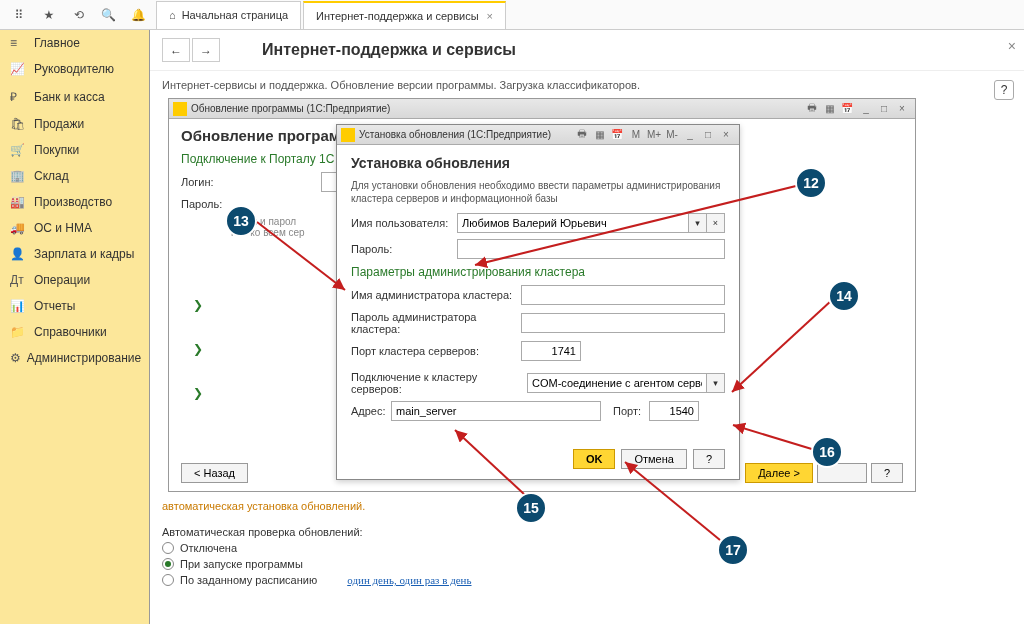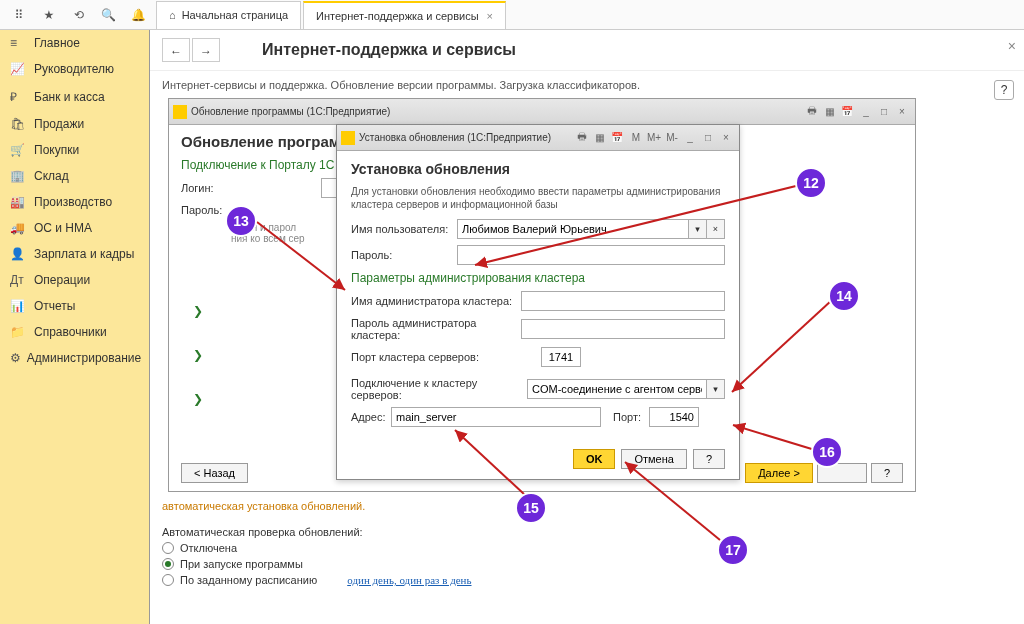--- a/index.html
+++ b/index.html
@@ -19,21 +19,21 @@
 
 .content { flex: 1; position: relative; padding: 0; }
 .content-header { display: flex; align-items: center; padding: 8px 12px; border-bottom: 1px solid #eee; }
 .nav-btn { width: 28px; height: 24px; border: 1px solid #ccc; display: flex; align-items: center; justify-content: center; margin-right: 2px; background: #fff; cursor: pointer; }
 .page-title { font-size: 16px; font-weight: bold; margin-left: 40px; }
 .close-page { position: absolute; right: 8px; top: 8px; color: #888; cursor: pointer; font-size: 14px; }
 .page-desc { padding: 8px 12px; font-size: 11px; color: #555; }
 .help-btn { position: absolute; right: 10px; top: 50px; width: 20px; height: 20px; border: 1px solid #aaa; border-radius: 3px; display: flex; align-items: center; justify-content: center; background: #fff; cursor: pointer; }
 
 .dialog1 { position: absolute; left: 168px; top: 98px; width: 748px; height: 394px; border: 1px solid #999; background: #fff; }
-.dlg-titlebar { height: 26px; background: linear-gradient(#e8e8e8,#d8d8d8); display: flex; align-items: center; padding: 0 4px; font-size: 10px; border-bottom: 1px solid #aaa; }
+.dlg-titlebar { height: 20px; background: linear-gradient(#e8e8e8,#d8d8d8); display: flex; align-items: center; padding: 0 4px; font-size: 10px; border-bottom: 1px solid #aaa; }
 .dlg-titlebar .dlg-ic { width: 14px; height: 14px; background: #ffcc00; margin-right: 4px; }
 .dlg-titlebar .spacer { flex: 1; }
 .dlg-titlebar .tb-icon { width: 16px; height: 14px; margin: 0 1px; display: flex; align-items: center; justify-content: center; font-size: 10px; color: #666; cursor: pointer; }
 .dlg-body { padding: 8px 12px; }
 .dlg-h1 { font-size: 15px; font-weight: bold; margin-bottom: 8px; }
 .green-sub { color: #2a7a2a; font-size: 12px; margin-bottom: 6px; }
 .field-row { display: flex; align-items: center; margin-bottom: 6px; font-size: 11px; }
 .field-row label { width: 140px; }
 .field-row input { border: 1px solid #aaa; height: 20px; padding: 0 4px; font-size: 11px; }
 .dlg-footer { position: absolute; bottom: 8px; left: 12px; right: 12px; display: flex; justify-content: space-between; }
@@ -52,21 +52,21 @@
 .combo-btn { width: 18px; height: 20px; border: 1px solid #aaa; border-left: none; display: flex; align-items: center; justify-content: center; font-size: 9px; background: #f4f4f4; cursor: pointer; }
 .dlg2-footer { position: absolute; bottom: 10px; left: 10px; right: 14px; display: flex; justify-content: flex-end; gap: 6px; }
 
 .below-area { position: absolute; left: 162px; top: 500px; font-size: 11px; }
 .orange-txt { color: #c97a00; }
 .radio-row { display: flex; align-items: center; margin-top: 4px; gap: 6px; }
 .radio { width: 12px; height: 12px; border: 1px solid #888; border-radius: 50%; display: inline-flex; align-items: center; justify-content: center; }
 .radio.checked::after { content: ''; width: 6px; height: 6px; background: #2a7a2a; border-radius: 50%; }
 .link { color: #1a5fb4; text-decoration: underline; cursor: pointer; font-family: Liberation Serif, serif; }
 
-.marker { position: absolute; width: 32px; height: 32px; background: #6d28d9; border-radius: 50%; display: flex; align-items: center; justify-content: center; color: #fff; font-weight: bold; font-size: 14px; z-index: 100; border: 2px solid #fff; }
+.marker { position: absolute; width: 32px; height: 32px; background: #0c4a6e; border-radius: 50%; display: flex; align-items: center; justify-content: center; color: #fff; font-weight: bold; font-size: 14px; z-index: 100; border: 2px solid #fff; }
 svg.arrow { position: absolute; z-index: 90; pointer-events: none; }
 </style>
 </head>
 <body>
 
 <div class="top-toolbar">
   <div class="icon-btn">⠿</div>
   <div class="icon-btn">★</div>
   <div class="icon-btn">⟲</div>
   <div class="icon-btn">🔍</div>
@@ -220,21 +220,21 @@
     <div class="row2">
       <label style="width:170px">Имя администратора кластера:</label>
       <input style="flex: 1 1 0%;" value="">
     </div>
     <div class="row2">
       <label style="width:170px">Пароль администратора кластера:</label>
       <input style="flex: 1 1 0%;" value="">
     </div>
     <div class="row2">
       <label style="width:170px">Порт кластера серверов:</label>
-      <input style="width: 40px; text-align: center; margin-left: 20px;" value="1741">
+      <input style="width: 60px; text-align: right; " value="1741">
     </div>
     <div class="row2" style="margin-top:10px">
       <label style="width:176px">Подключение к кластеру серверов:</label>
       <input style="flex: 1 1 0%;" value="COM-соединение с агентом сервера">
       <div class="combo-btn">▾</div>
     </div>
     <div class="row2">
       <label style="width:40px">Адрес:</label>
       <input style="width: 210px;" value="main_server">
       <label style="width:36px;margin-left:12px;text-align:left">Порт:</label>

